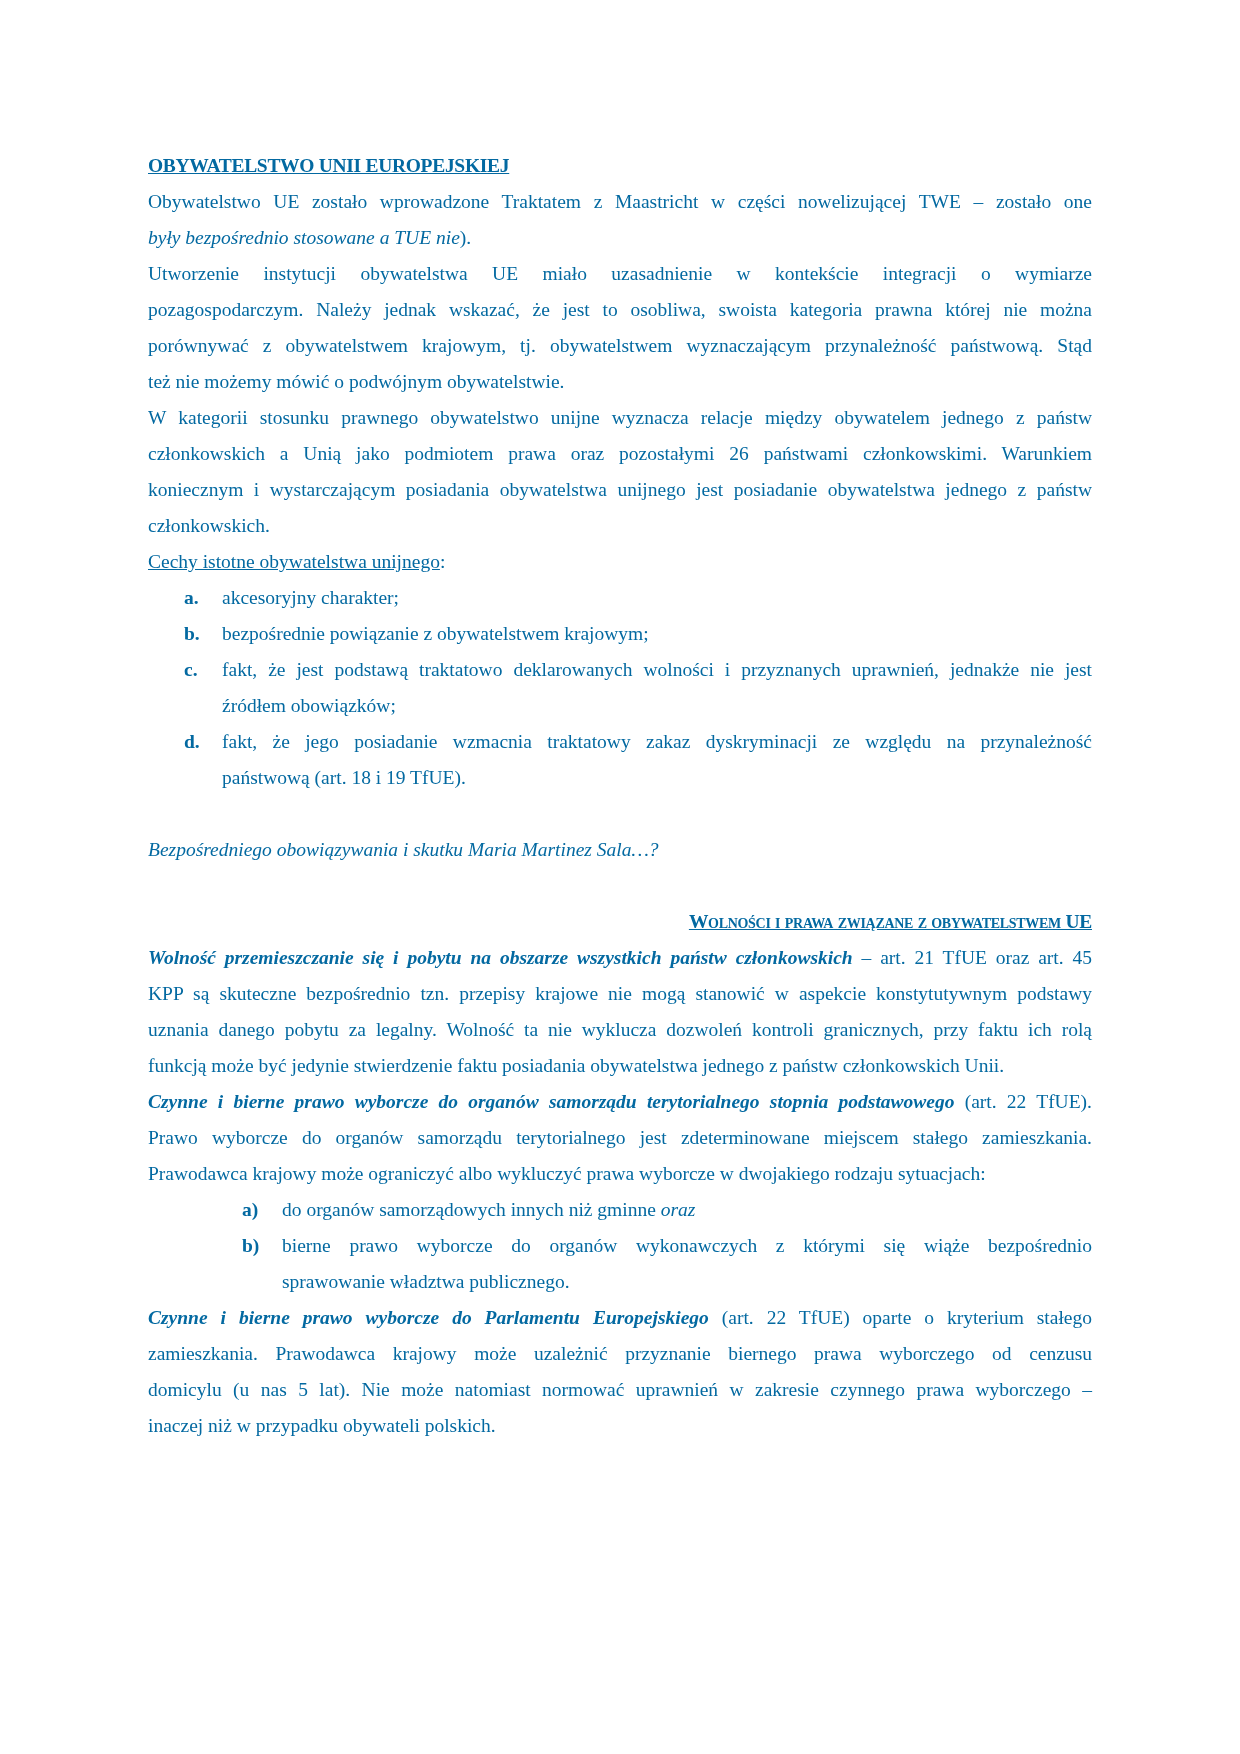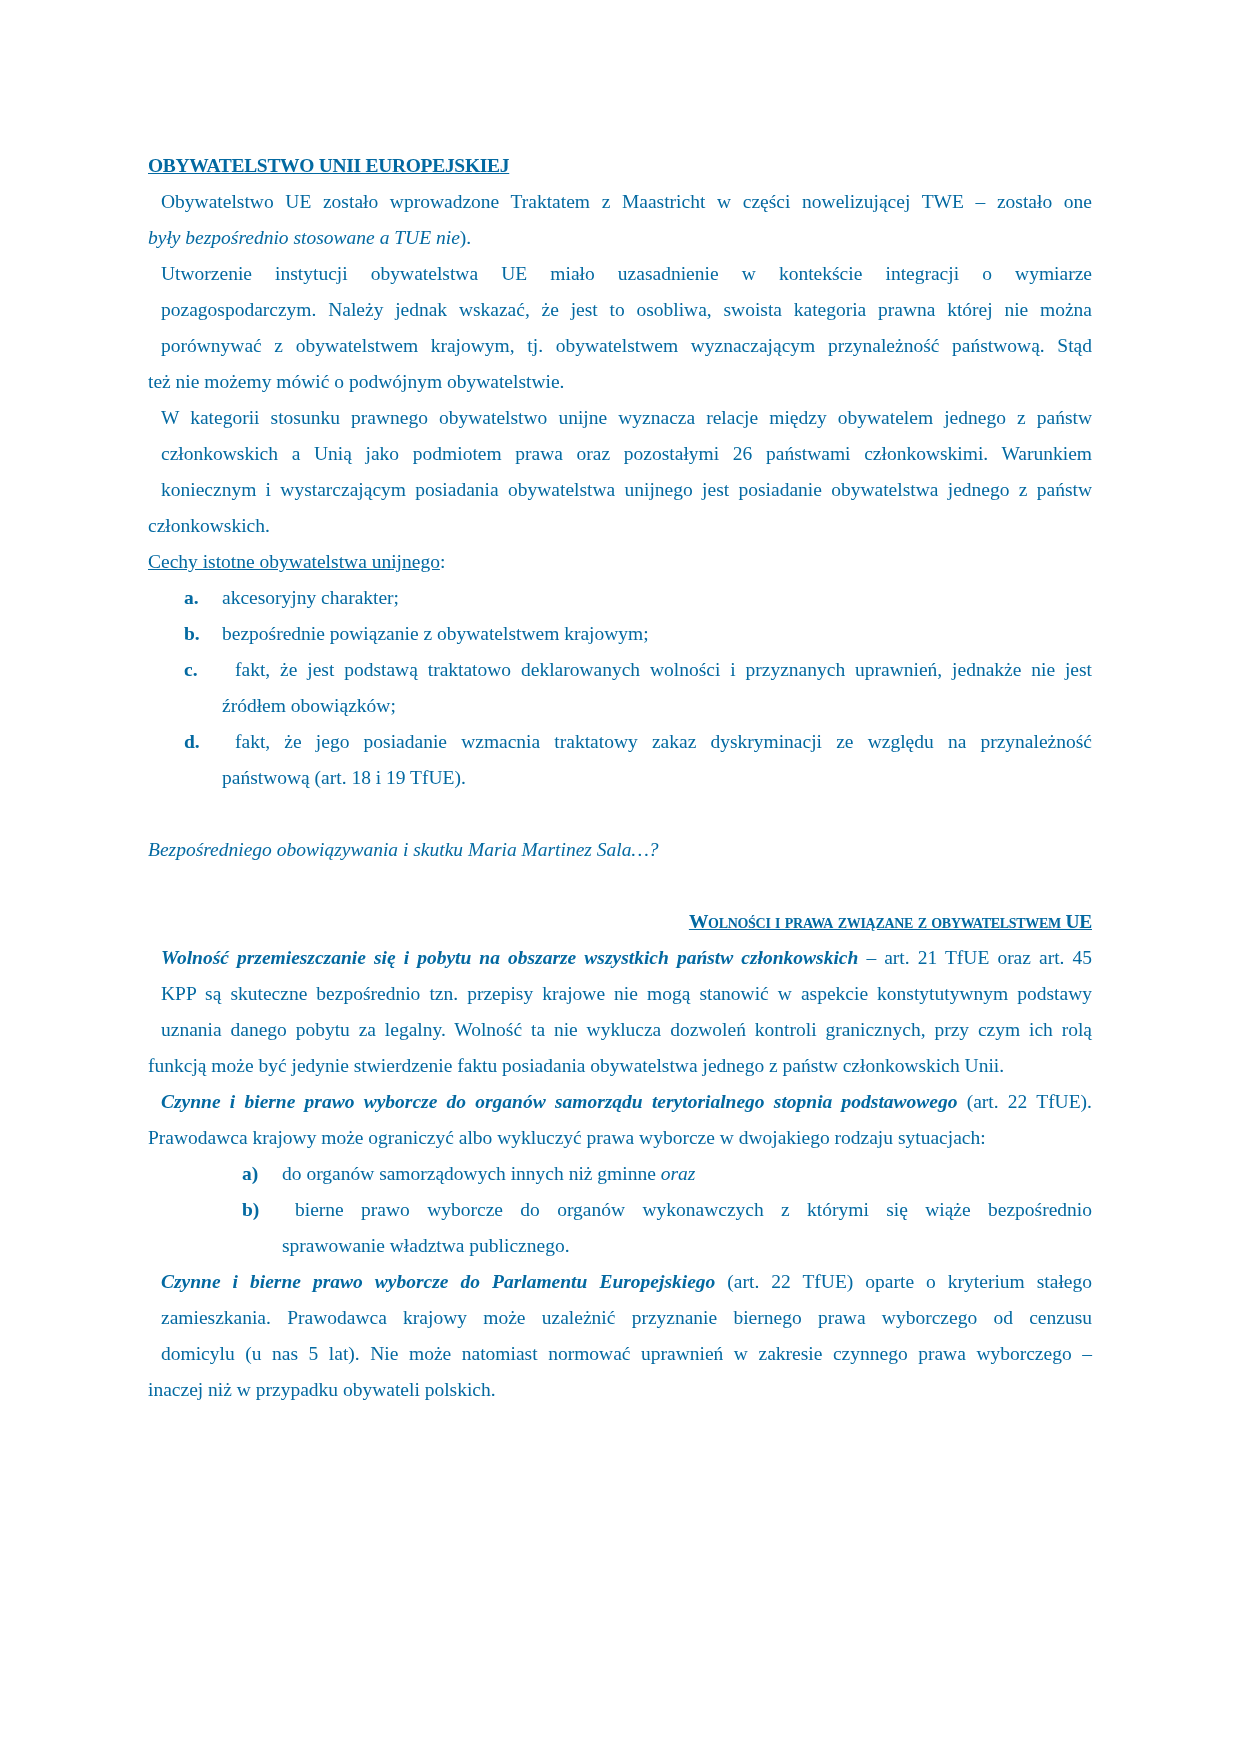--- a/index.html
+++ b/index.html
@@ -3,21 +3,21 @@
 <meta charset="utf-8">
 <style>
   html, body { margin: 0; padding: 0; background: #ffffff; }
   body { width: 1240px; height: 1754px; position: relative; overflow: hidden; }
   .page {
     position: absolute; left: 148px; top: 148px; width: 944px;
     font-family: "Liberation Serif", "DejaVu Serif", serif;
     font-size: 19.5px; line-height: 36px; color: #0369a1;
   }
   .line { display: block; white-space: nowrap; }
-  .just { text-align: justify; text-align-last: justify; white-space: normal; margin-left: 13px; }
+  .just { text-align: justify; text-align-last: justify; white-space: normal; }
   .title { font-weight: bold; text-decoration: underline; letter-spacing: -0.3px; }
   .smallcaps { font-weight: bold; text-decoration: underline; font-variant: small-caps; letter-spacing: -0.3px; text-align: right; }
   .ul { text-decoration: underline; }
   .i { font-style: italic; }
   .bi { font-style: italic; font-weight: bold; }
   .list { position: relative; }
   .list .item { position: relative; padding-left: 74px; }
   .list .marker { position: absolute; left: 36px; font-weight: bold; }
   .list2 .item { position: relative; padding-left: 134px; }
   .list2 .marker { position: absolute; left: 94px; font-weight: bold; }
@@ -74,26 +74,27 @@
 
   <div class="gap"></div>
   <div class="line i">Bezpośredniego obowiązywania i skutku Maria Martinez Sala…?</div>
   <div class="gap"></div>
 
   <div class="line smallcaps">Wolności i prawa związane z obywatelstwem UE</div>
 
   <div>
     <span class="line just"><span class="bi">Wolność przemieszczanie się i pobytu na obszarze wszystkich państw członkowskich</span><span> – art. 21 TfUE oraz art. 45</span></span>
     <span class="line just">KPP są skuteczne bezpośrednio tzn. przepisy krajowe nie mogą stanowić w aspekcie konstytutywnym podstawy</span>
-    <span class="line just">uznania danego pobytu za legalny. Wolność ta nie wyklucza dozwoleń kontroli granicznych, przy czym ich rolą</span>
+    <span class="line just">uznania danego pobytu za legalny. Wolność ta nie wyklucza dozwoleń kontroli granicznych, przy faktu ich rolą</span>
     <span class="line">funkcją może być jedynie stwierdzenie faktu posiadania obywatelstwa jednego z państw członkowskich Unii.</span>
   </div>
 
   <div>
     <span class="line just"><span class="bi">Czynne i bierne prawo wyborcze do organów samorządu terytorialnego stopnia podstawowego</span><span> (art. 22 TfUE).</span></span>
+    <span class="line just">Prawo wyborcze do organów samorządu terytorialnego jest zdeterminowane miejscem stałego zamieszkania.</span>
     <span class="line">Prawodawca krajowy może ograniczyć albo wykluczyć prawa wyborcze w dwojakiego rodzaju sytuacjach:</span>
   </div>
 
   <div class="list2">
     <div class="item">
       <span class="marker">a)</span>
       <span class="line"><span>do organów samorządowych innych niż gminne </span><span class="i">oraz</span></span>
     </div>
     <div class="item">
       <span class="marker">b)</span>

